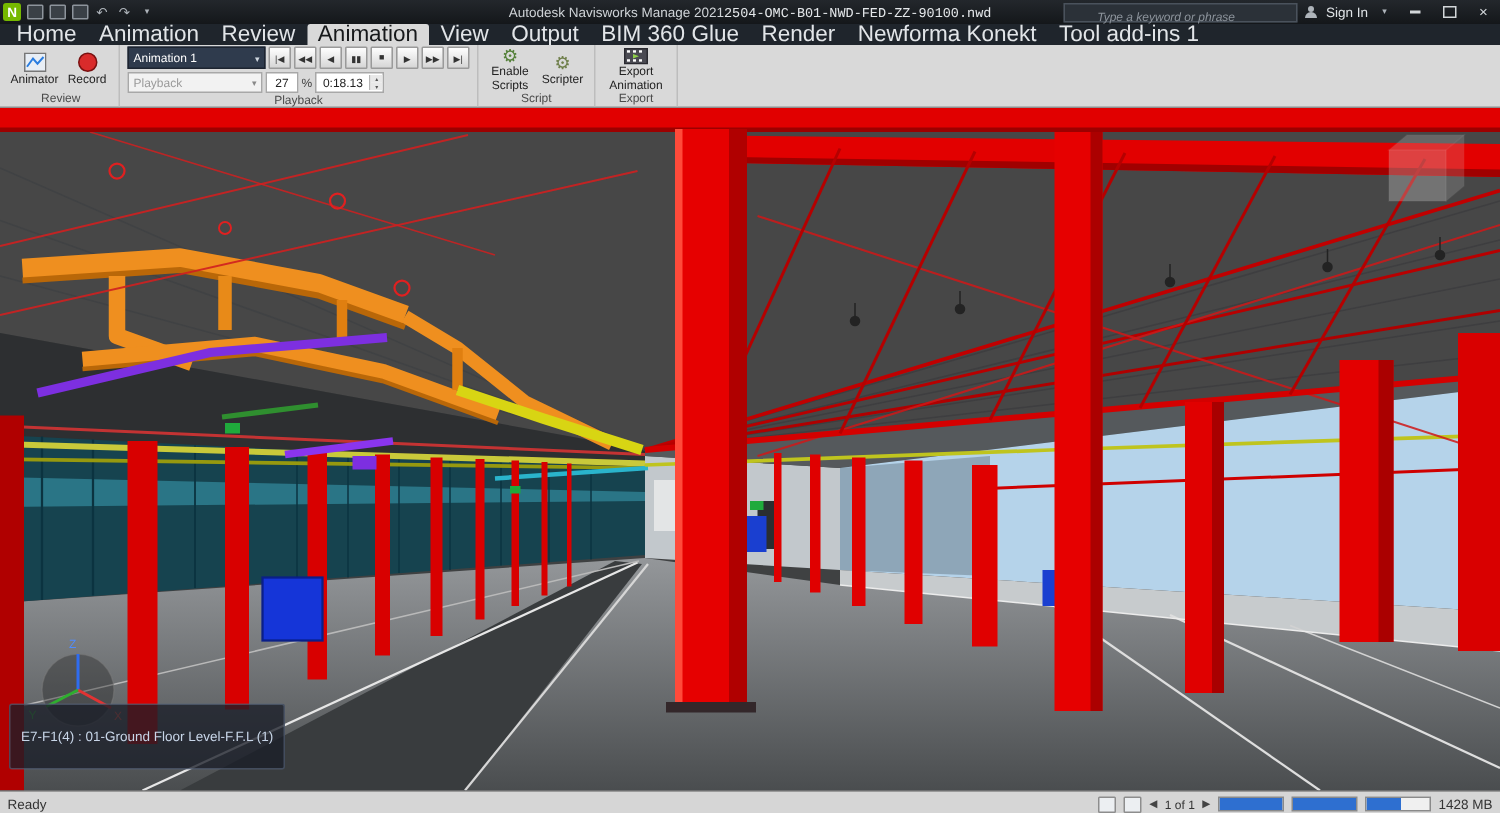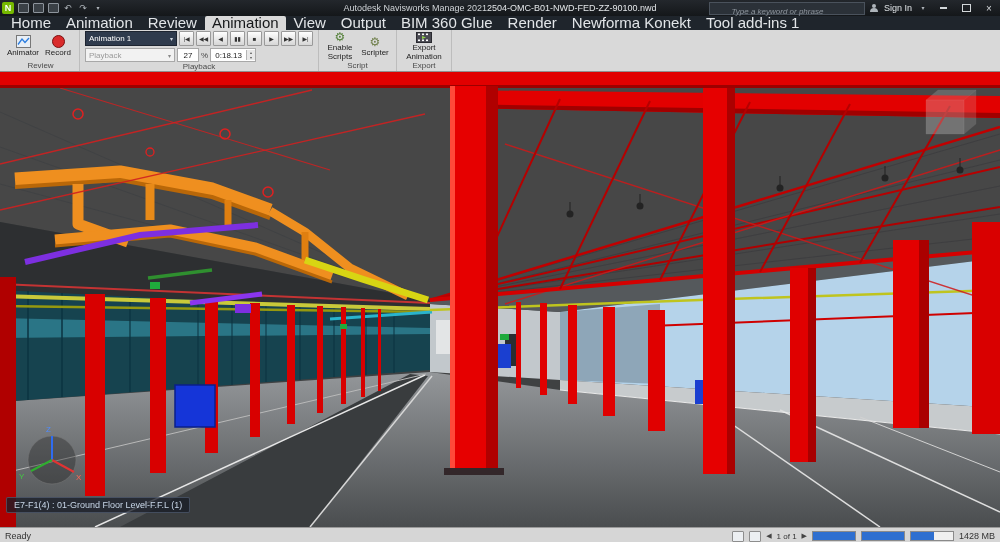--- a/index.html
+++ b/index.html
@@ -11,21 +11,21 @@
   .titlebar{height:16px;background:linear-gradient(#23272c,#14171a);display:flex;align-items:center;
             color:#d8dbde;font-size:9px;position:relative;flex:0 0 16px;padding:0 2px;}
   .tb-left{display:flex;align-items:center;gap:3px;z-index:2;}
   .logo{width:12px;height:12px;background:#76b900;color:#fff;font-weight:bold;font-size:9px;
         display:flex;align-items:center;justify-content:center;border-radius:2px;}
   .qicon{display:inline-flex;align-items:center;justify-content:center;width:12px;height:11px;
          color:#aeb4ba;font-size:9px;line-height:11px;}
   .qbox{width:9px;height:8px;border:1px solid #8d949c;background:#3a4046;border-radius:1px;}
   .tb-title{position:absolute;left:0;right:0;text-align:center;color:#cfd3d7;font-size:9px;
             pointer-events:none;white-space:nowrap;}
-  .tb-title .doc{color:#e4e7ea;}
+  .tb-title .doc{color:#e4e7ea;font-family:Liberation Mono, monospace;}
   .tb-right{margin-left:auto;display:flex;align-items:center;gap:5px;z-index:2;}
   .searchbox{display:flex;align-items:center;gap:3px;width:148px;height:11px;background:#2b3138;
              border:1px solid #4a525c;padding:0 3px;flex-direction:column;}
   .searchbox input{flex:1;background:transparent;border:none;outline:none;color:#cfd4da;
                    font-size:8px;font-style:italic;font-family:"Liberation Sans",sans-serif;}
   .searchbox input::placeholder{color:#8d949c;}
   .person{width:9px;height:9px;position:relative;display:inline-block;}
   .person::before{content:"";position:absolute;left:2.5px;top:0;width:4px;height:4px;border-radius:50%;background:#aeb4ba;}
   .person::after{content:"";position:absolute;left:0.5px;top:4.5px;width:8px;height:4px;border-radius:4px 4px 0 0;background:#aeb4ba;}
   .signin{color:#dfe3e6;}
@@ -63,21 +63,21 @@
   .pct{font-size:8px;color:#444;}
   .timebox{width:44px;height:12px;background:#fff;border:1px solid #a8a8a8;display:flex;align-items:center;}
   .timebox .tval{flex:1;font-size:8px;color:#222;text-align:center;}
   .spin{display:flex;flex-direction:column;border-left:1px solid #b5b5b5;}
   .spin span{font-size:4px;line-height:5px;width:8px;text-align:center;color:#555;background:#e8e8e8;}
 
   
   .viewport{position:relative;flex:0 0 455px;height:455px;background:#3f4142;overflow:hidden;}
   .viewport svg{position:absolute;inset:0;width:100%;height:100%;display:block;}
   .sel-label{position:absolute;left:6px;bottom:14px;background:rgba(25,30,40,0.78);color:#c8d6e8;
-             font-size:9px;padding:2px 7px;border:1px solid rgba(120,140,170,0.4);border-radius:2px;white-space:nowrap;}
+             font-size:9px;padding:16px 7px;border:1px solid rgba(120,140,170,0.4);border-radius:2px;white-space:nowrap;}
 
   
   .statusbar{height:16px;flex:0 0 16px;background:#d6d6d6;border-top:1px solid #9a9a9a;display:flex;
              align-items:center;font-size:9px;color:#333;padding:0 5px;}
   .sb-right{margin-left:auto;display:flex;align-items:center;gap:5px;}
   .sb-icon{width:10px;height:9px;border:1px solid #8d8d8d;background:#eceff2;border-radius:1px;}
   .sb-arrow{font-size:7px;color:#444;}
   .sb-page{font-size:8px;color:#333;}
   .pbar{width:42px;height:8px;border:1px solid #8a8a8a;background:#f0f0f0;display:inline-block;overflow:hidden;}
   .pfill{display:block;height:100%;background:#2e6fd0;}

